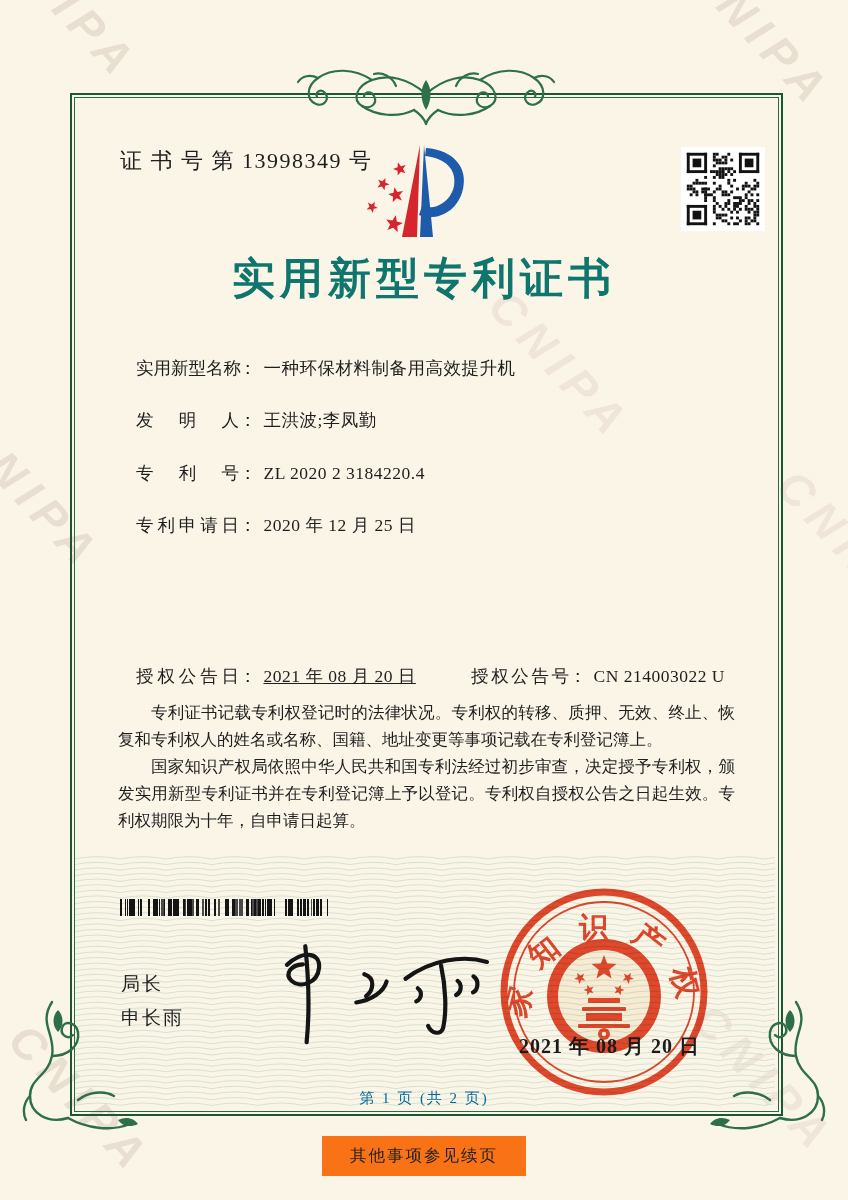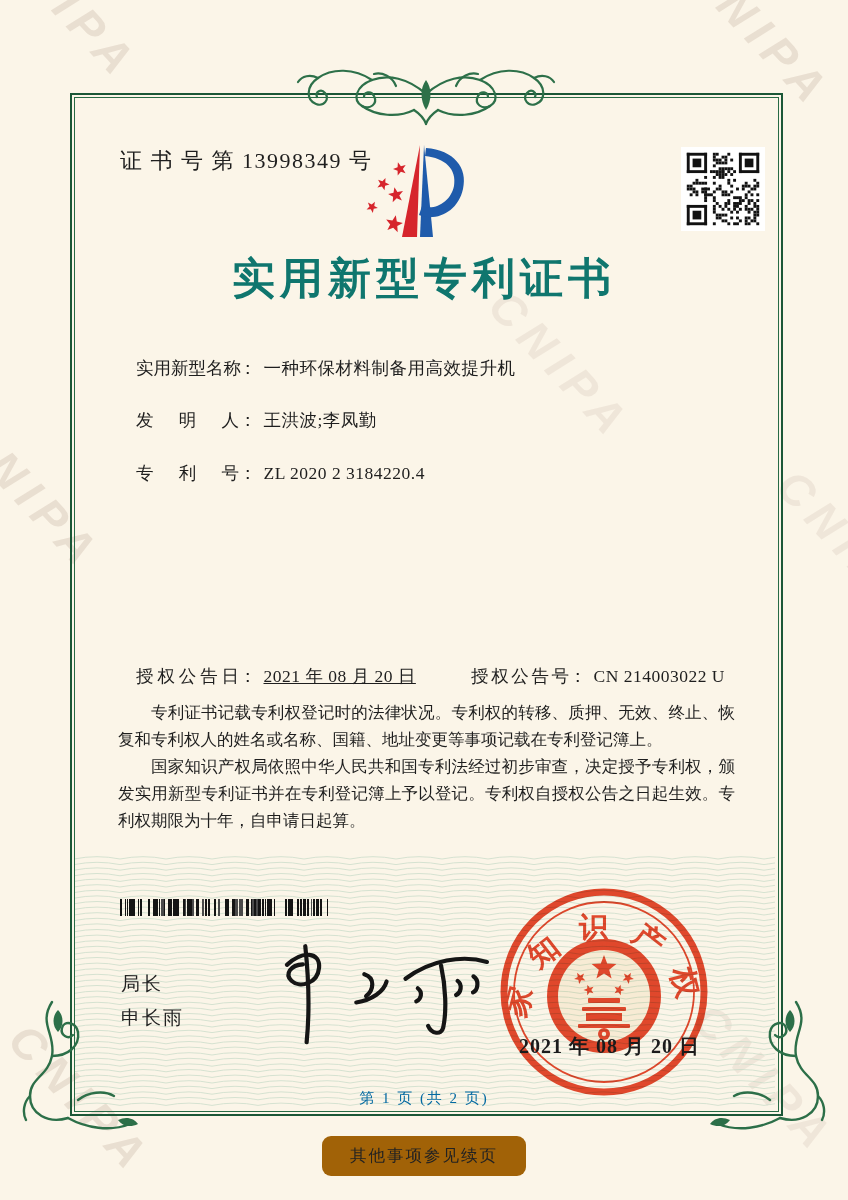--- a/index.html
+++ b/index.html
@@ -55,22 +55,22 @@
   .seal-date{
     position:absolute;left:512px;top:1033px;width:195px;text-align:center;
     font-size:20px;font-weight:bold;letter-spacing:1px;color:#1b1b1b;z-index:7;
   }
   .page-footer{
     position:absolute;left:0;right:0;top:1089px;text-align:center;
     font-size:15px;letter-spacing:2px;color:#0369a1;z-index:5;
   }
   .cont-note{
     position:absolute;left:50%;top:1136px;transform:translateX(-50%);
-    background:#a16207;padding:9px 28px;font-size:16.5px;letter-spacing:2px;
-    color:#222;z-index:5;border-radius:9px;
+    background:#f97316;padding:9px 28px;font-size:16.5px;letter-spacing:2px;
+    color:#222;z-index:5;
   }
 </style>
 </head>
 <body>
 
 <div class="page">
 
   <div class="wm" style="left:-25px;top:-22px;">CNIPA</div>
   <div class="wm" style="left:668px;top:6px;">CNIPA</div>
   <div class="wm" style="left:-62px;top:468px;">CNIPA</div>
@@ -372,20 +372,23 @@
 
   <div class="row" style="top:356px;">
     <span class="flabel">实用新型名称</span><span class="colon">：</span><span class="fvalue">一种环保材料制备用高效提升机</span>
   </div>
   <div class="row" style="top:408px;">
     <span class="flabel">发明人</span><span class="colon">：</span><span class="fvalue">王洪波;李凤勤</span>
   </div>
   <div class="row" style="top:461px;">
     <span class="flabel">专利号</span><span class="colon">：</span><span class="fvalue">ZL 2020 2 3184220.4</span>
   </div>
+  <div class="row" style="top:513px;">
+    <span class="flabel">专利申请日</span><span class="colon">：</span><span class="fvalue">2020 年 12 月 25 日</span>
+  </div>
   <div class="row" style="top:664px;text-decoration:underline;">
     <span class="flabel">授权公告日</span><span class="colon">：</span><span class="fvalue">2021 年 08 月 20 日</span>
     <span class="pair2">
       <span class="flabel" style="width:98px;">授权公告号</span><span class="colon">：</span><span class="fvalue">CN 214003022 U</span>
     </span>
   </div>
 
   <div class="paras">
     <p>专利证书记载专利权登记时的法律状况。专利权的转移、质押、无效、终止、恢复和专利权人的姓名或名称、国籍、地址变更等事项记载在专利登记簿上。</p>
     <p>国家知识产权局依照中华人民共和国专利法经过初步审查，决定授予专利权，颁发实用新型专利证书并在专利登记簿上予以登记。专利权自授权公告之日起生效。专利权期限为十年，自申请日起算。</p>

